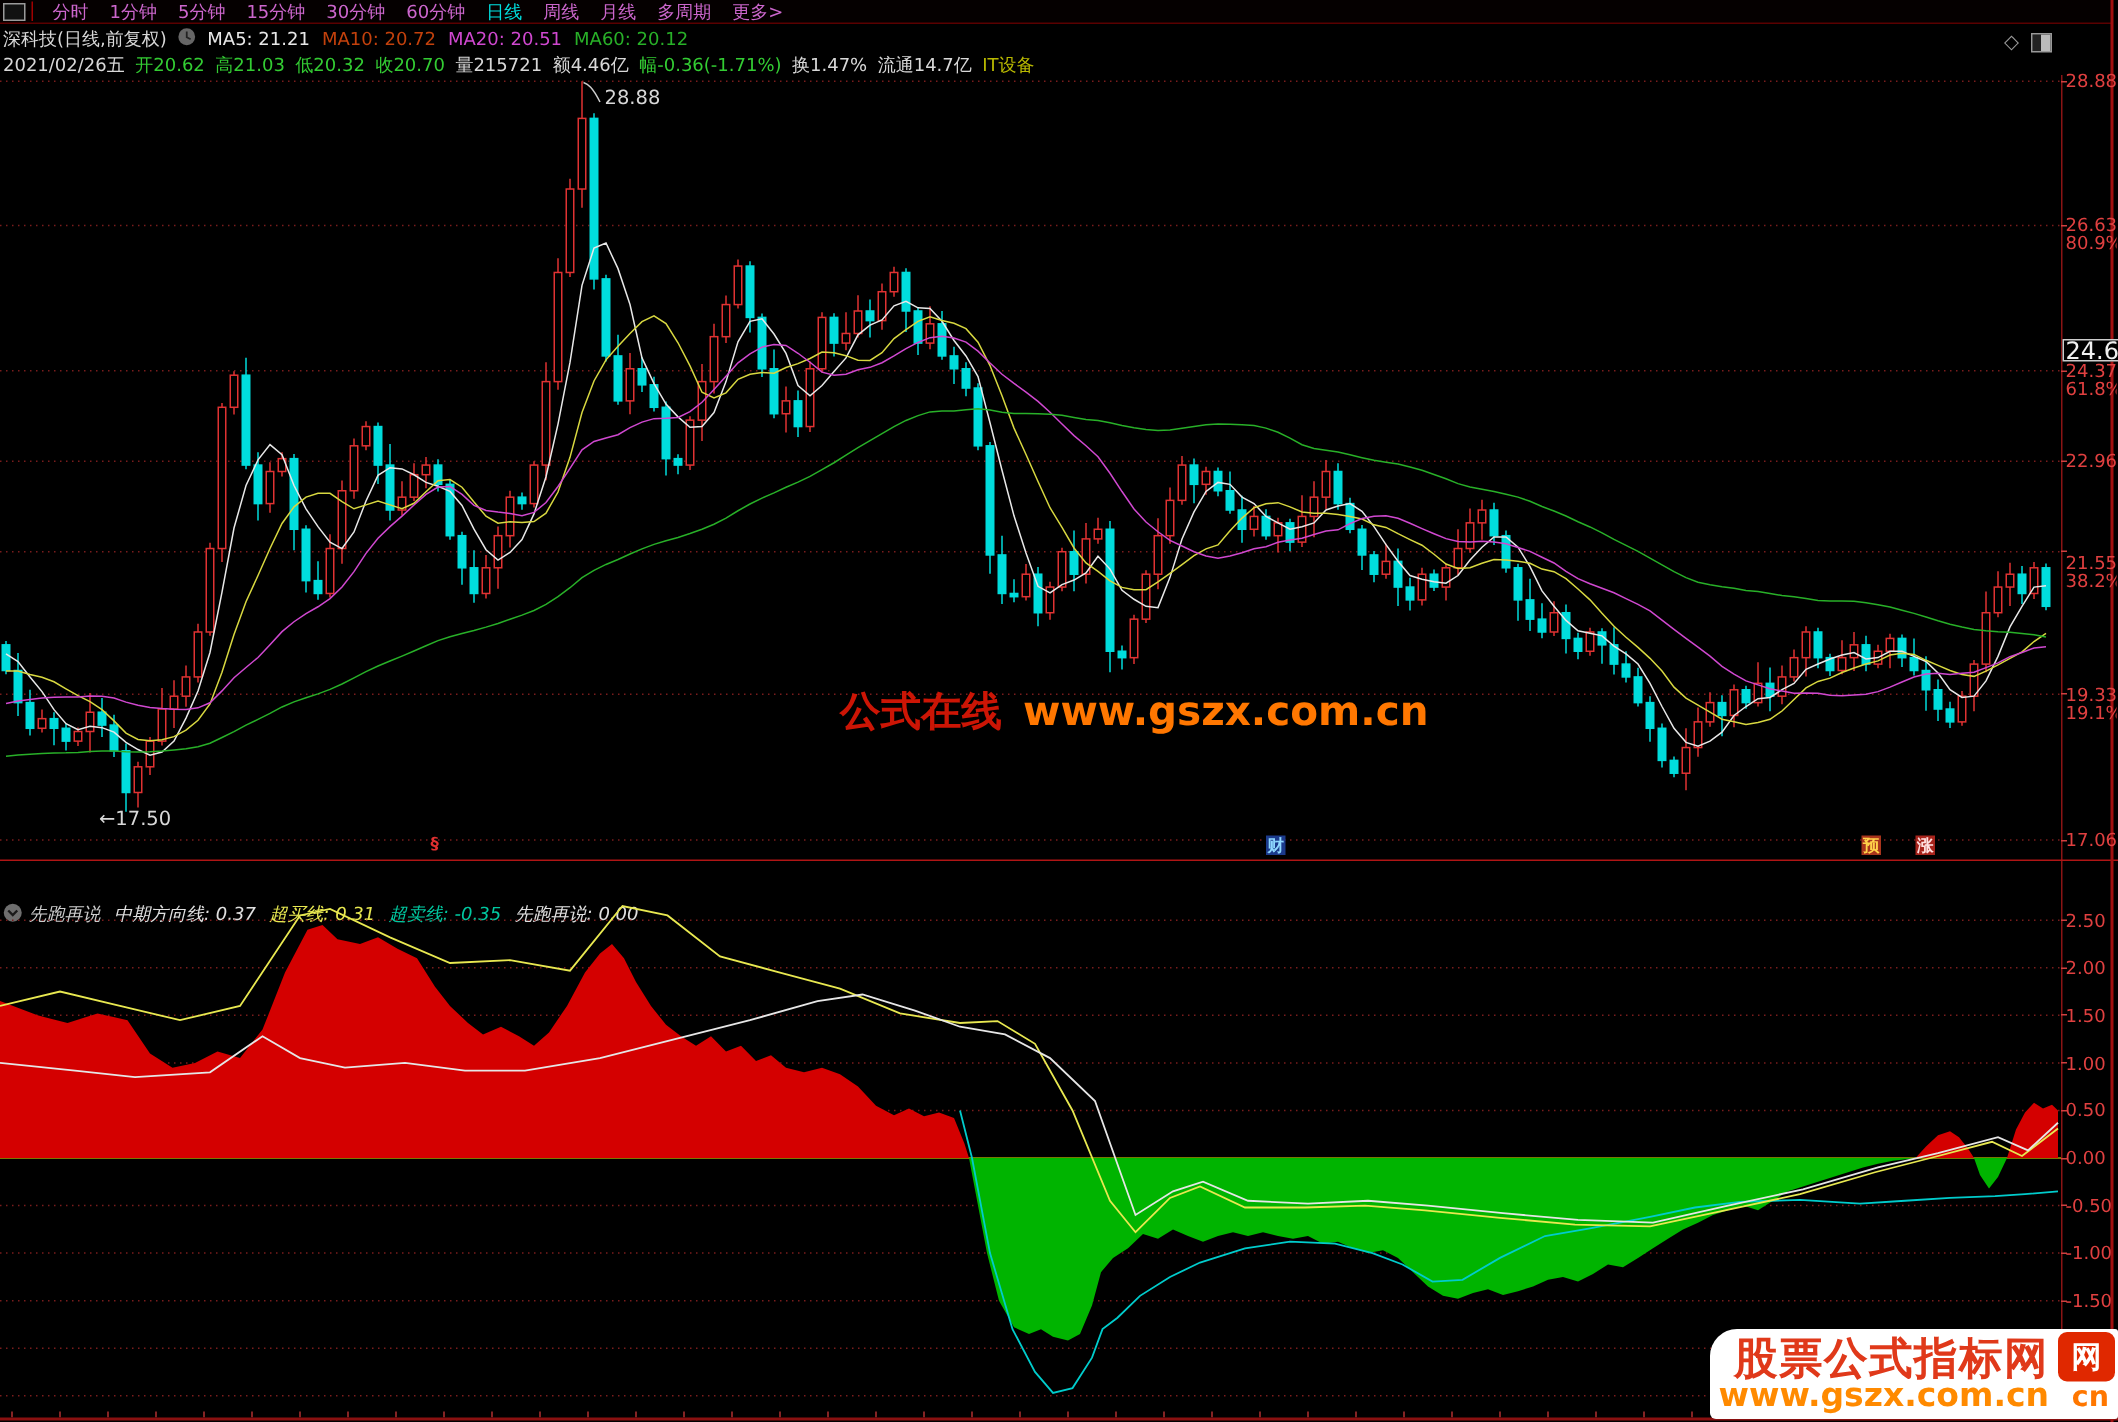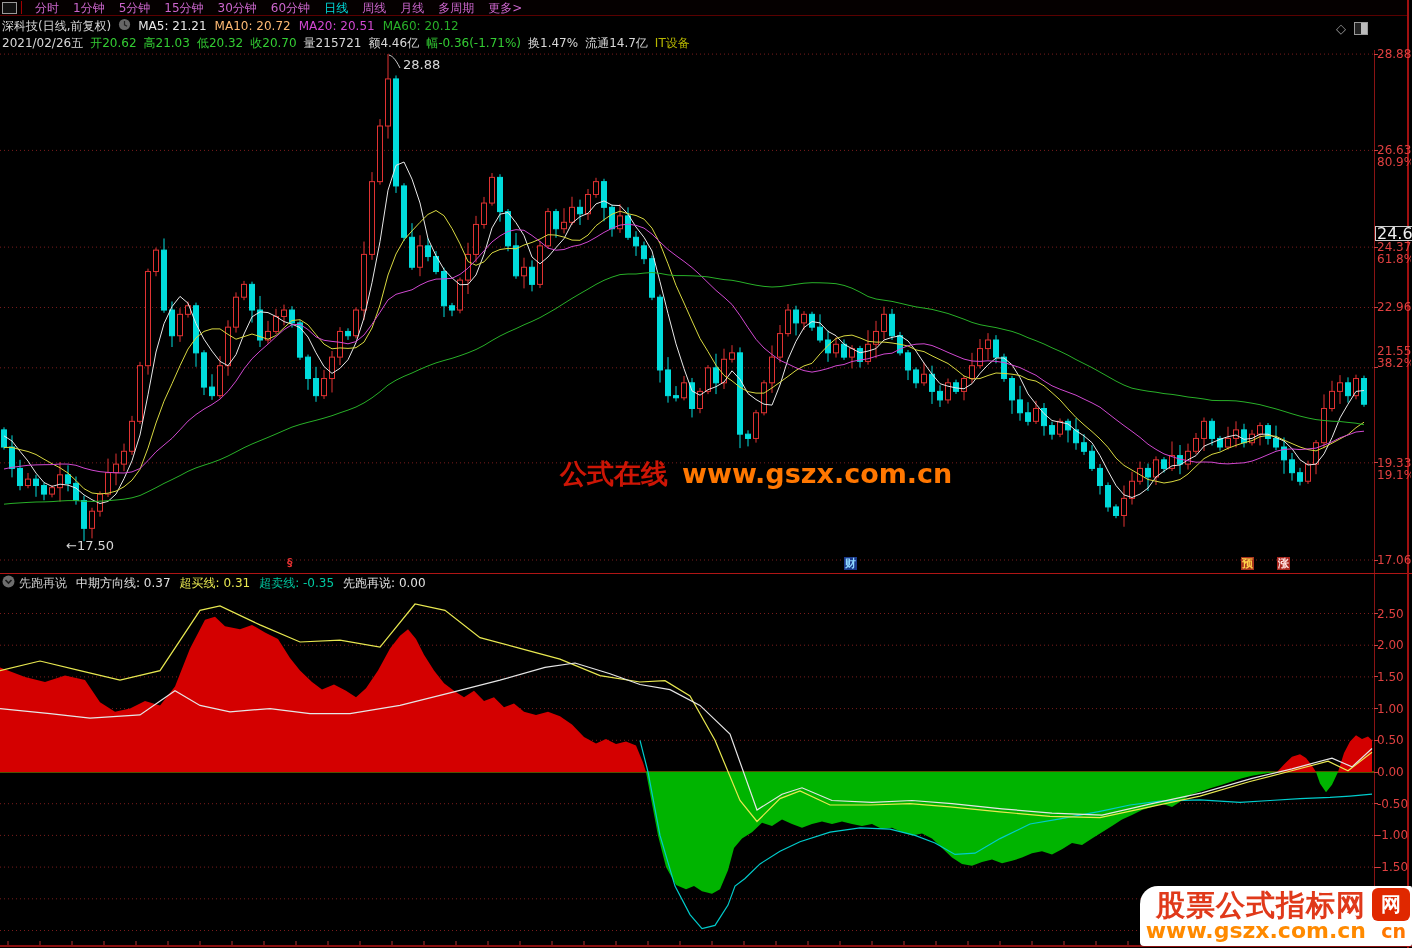--- a/index.html
+++ b/index.html
@@ -28,21 +28,21 @@
   #sep-line{left:0;top:573px;width:1412px;height:1px;background:#b01515;}
   #bot-line{left:0;top:945px;width:1412px;height:2px;background:#8a1010;}
   #axis-vline{left:1374px;top:50px;width:1px;height:895px;background:#8a1414;}
   #frame-right{left:1407px;top:0;width:2px;height:948px;background:#a01010;}
   
   .axlab{position:absolute;left:1377px;width:34px;overflow:hidden;color:#e04040;font-size:12px;line-height:12px;white-space:nowrap;}
   .axpct{color:#e04040;}
   #curbox{position:absolute;left:1375px;color:#f0f0f0;border:1px solid #cccccc;background:#000;font-size:16px;line-height:13px;padding:0 1px;}
   .tick{position:absolute;left:1374px;width:4px;height:1px;background:#d04040;}
   
-  #ind-hdr{left:0;top:575px;height:15px;display:flex;font-size:12px;white-space:nowrap;}
+  #ind-hdr{left:0;top:602px;height:15px;display:flex;align-items:center;font-size:12px;white-space:nowrap;font-style:italic;}
   #ind-hdr span{margin-right:9px;}
   
   .mk{position:absolute;font-size:11px;line-height:13px;padding:0 1px;font-weight:bold;}
   
   #wm-center{left:560px;top:456px;white-space:nowrap;font-weight:bold;font-size:27px;}
   #wm-center .cn{color:#cc1505;}
   #wm-center .url{color:#ff7700;margin-left:14px;}
   #wm-corner{right:0;bottom:0;width:276px;height:64px;}
   #wm-bubble{position:absolute;right:0;bottom:2px;width:272px;height:60px;background:#fff;border-radius:18px 2px 2px 4px;}
   #wm-corner .t1{position:absolute;right:46px;top:2px;color:#e0391a;font-size:29px;font-weight:bold;letter-spacing:1px;white-space:nowrap;}
@@ -73,21 +73,21 @@
 </div>
 
 <div class="abs" id="hdr1">
   <span id="title">深科技(日线,前复权)</span>
   <span class="hdr-ico">
     <svg width="13" height="13" viewBox="0 0 13 13">
         <circle cx="6.5" cy="6.5" r="5.6" fill="#666"></circle>
         <path d="M6.5 3v3.8l2.6 1.4" stroke="#222" stroke-width="1.2" fill="none"></path>
       </svg>
   </span>
-  <span id="ma-items"><span style="color: rgb(232, 232, 232); margin-right: 8px;">MA5: 21.21</span><span style="color: #fdba74; margin-right: 8px;">MA10: 20.72</span><span style="color: rgb(208, 72, 208); margin-right: 8px;">MA20: 20.51</span><span style="color: rgb(40, 176, 40); margin-right: 8px;">MA60: 20.12</span></span>
+  <span id="ma-items"><span style="color: rgb(232, 232, 232); margin-right: 8px;">MA5: 21.21</span><span style="color: #c2410c; margin-right: 8px;">MA10: 20.72</span><span style="color: rgb(208, 72, 208); margin-right: 8px;">MA20: 20.51</span><span style="color: rgb(40, 176, 40); margin-right: 8px;">MA60: 20.12</span></span>
 </div>
 <div class="abs" id="corner-icons">
   <span>◇</span>
   <span id="mini-win"></span>
 </div>
 
 <div class="abs" id="hdr2">
     <span style="color: rgb(216, 216, 216);">2021/02/26五</span>
     <span style="color: rgb(51, 204, 51);">开20.62</span>
     <span style="color: rgb(51, 204, 51);">高21.03</span>
@@ -464,21 +464,21 @@
 
 <div class="abs" id="axis-vline"></div>
 <div class="abs" id="sep-line"></div>
 <div class="abs" id="bot-line"></div>
 <div class="abs" id="frame-right"></div>
 <div id="axis-labels">
     <div class="axlab" style="top: 48.104px;"><span>28.88</span></div>
     <div class="axlab" style="top: 144.404px;"><span>26.63</span><br><span class="axpct">80.9%</span></div>
     <div class="axlab" style="top: 241.132px;"><span>24.37</span><br><span class="axpct">61.8%</span></div>
     <div class="axlab" style="top: 301.48px;"><span>22.96</span></div>
-    <div class="axlab" style="top: 345px;"><span>21.55</span><br><span class="axpct">38.2%</span></div>
+    <div class="axlab" style="top: 369px;"><span>21.55</span><br><span class="axpct">38.2%</span></div>
     <div class="axlab" style="top: 456.844px;"><span>19.33</span><br><span class="axpct">19.1%</span></div>
     <div class="axlab" style="top: 554px;"><span>17.06</span></div>
   </div>
 
 <div id="markers">
     <div class="mk" style="left: 286px; top: 556px; color: rgb(224, 48, 48);">§</div>
     <div class="mk" style="left: 844px; top: 557px; color: rgb(143, 216, 255); background: rgb(27, 58, 140);">财</div>
     <div class="mk" style="left: 1241px; top: 557px; color: rgb(255, 210, 74); background: rgb(168, 52, 28);">预</div>
     <div class="mk" style="left: 1277px; top: 557px; color: rgb(255, 224, 224); background: rgb(168, 36, 28);">涨</div>
   </div>

